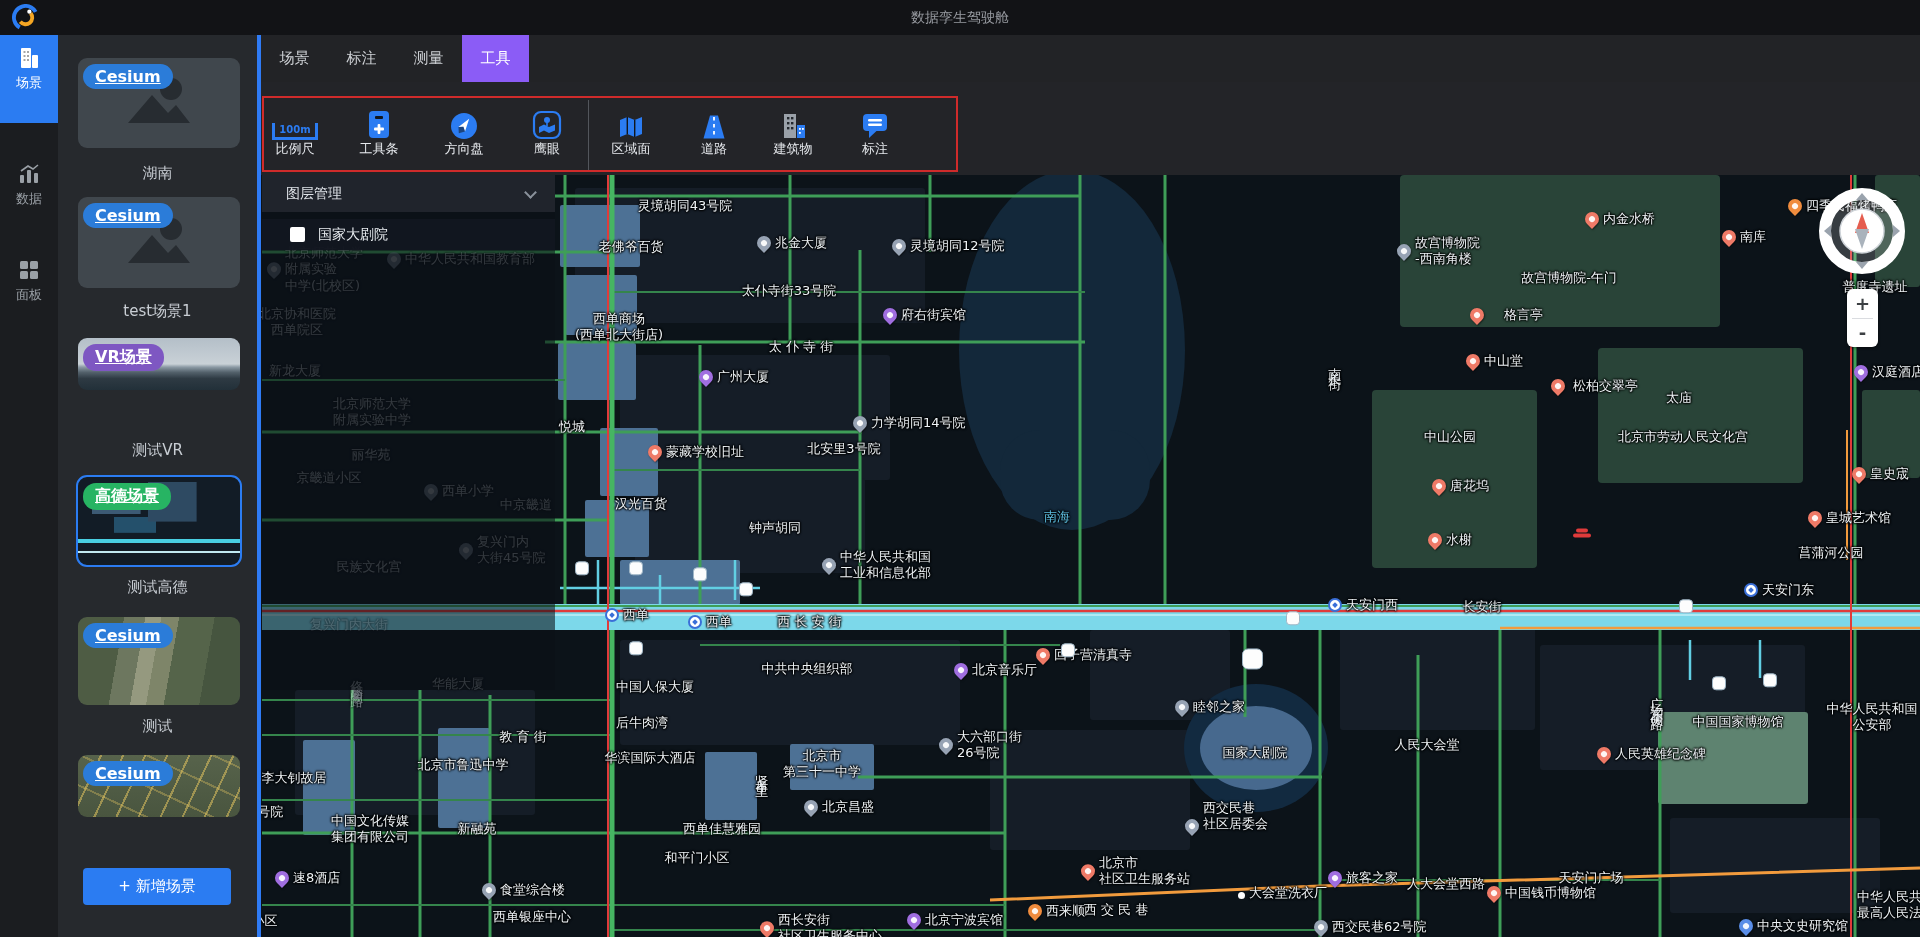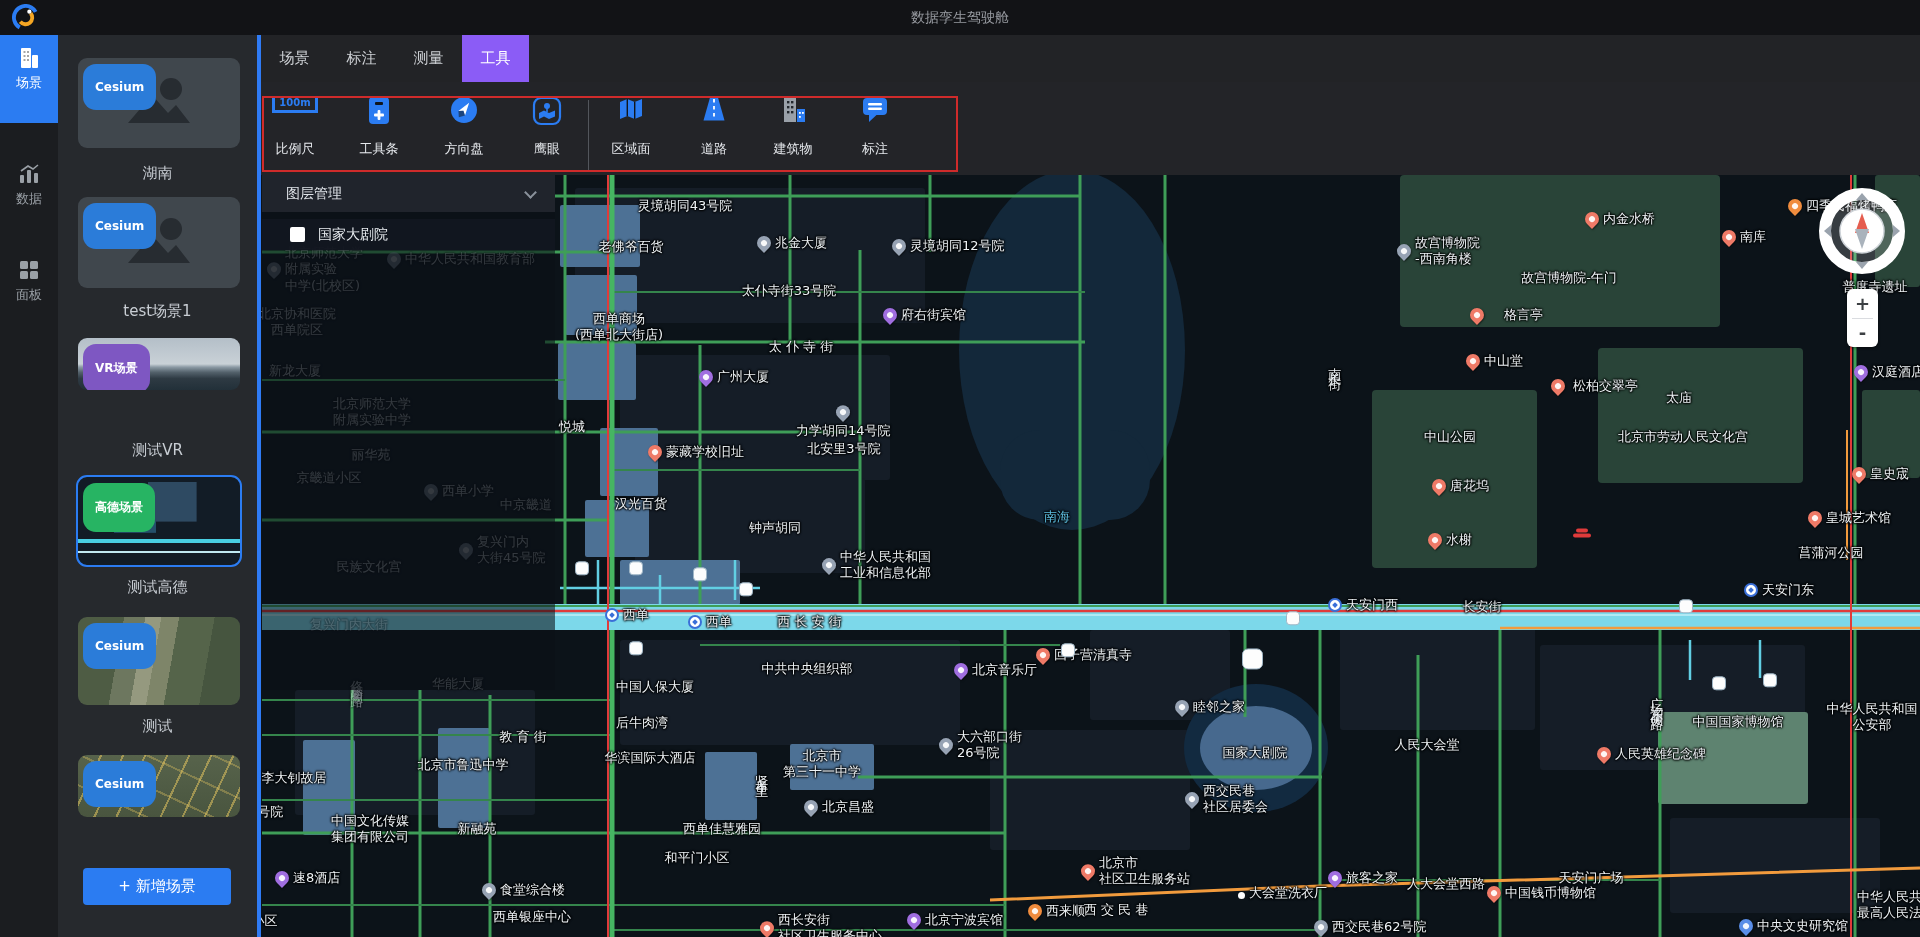--- a/index.html
+++ b/index.html
@@ -17,22 +17,22 @@
   .side-item { position:relative; width:58px; padding:12px 0 10px 0; text-align:center; color:#9aa0a6; cursor:pointer; }
   .side-item .s-label { display:block; font-size:13px; margin-top:5px; }
   .side-item.active { background:#2b7cf2; color:#fff; }
   .side-item svg { display:block; margin:0 auto; }
 
   
   #scene-panel { position:absolute; left:58px; top:35px; width:199px; height:902px; background:#26292d; z-index:38; }
   .scene-card { position:absolute; left:20px; width:162px; }
   .thumb { position:relative; width:162px; border-radius:9px; overflow:hidden; }
   .thumb.selected { outline:2px solid #2b7cf2; }
-  .badge { position:absolute; top:6px; left:5px; padding:16px 12px; border-radius:13px;
-    color:#fff; font-size:12px; font-weight:bold; z-index:2; }
+  .badge { position:absolute; top:6px; left:5px; padding:3px 12px; border-radius:13px;
+    color:#fff; font-size:16px; font-weight:bold; z-index:2;text-decoration:underline; }
   .badge.cesium { background:#2b7cd9; }
   .badge.vr { background:#7e57c2; }
   .badge.gaode { background:#27b463; }
   .scene-name { position:absolute; left:0; width:199px; text-align:center; color:#c9ced4; font-size:15px; }
   .t-placeholder { background:#40474d; }
   .t-vr { background:linear-gradient(180deg,#b4bfc8 0%,#c9d1d7 50%,#8b99a4 56%,#53616b 66%,#2e3a43 78%,#223039 100%); }
   .t-gaode { background:
       linear-gradient(#bfe9f2,#bfe9f2) no-repeat 0 86%/100% 2px,
       linear-gradient(#49cfe2,#49cfe2) no-repeat 0 74%/100% 4px,
       linear-gradient(#3c5a74,#3c5a74) no-repeat 12% 18%/30% 30%,
@@ -52,21 +52,21 @@
   
   #blue-divider { position:absolute; left:257px; top:35px; width:4px; height:902px; background:#2f7bf5; z-index:37; }
 
   
   #tab-bar { position:absolute; left:261px; top:35px; width:1659px; height:47px; background:#222326; z-index:30; display:flex; }
   .tab { width:67px; height:47px; line-height:47px; text-align:center; color:#cfd2d6; font-size:15px; cursor:pointer; }
   .tab.active { background:#8b5cf6; color:#fff; }
   #toolbar-strip { position:absolute; left:261px; top:82px; width:1659px; height:93px; background:#232428; z-index:30; }
   #highlight-box { position:absolute; left:262px; top:96px; width:696px; height:76px; border:2px solid #cf2b2b; z-index:32; pointer-events:none; }
   .tool-item { position:absolute; top:96px; width:76px; height:76px; text-align:center; cursor:pointer; z-index:31; }
-  .tool-icon { display:flex; height:44px; align-items:flex-start; justify-content:center; }
+  .tool-icon { display:flex; height:44px; align-items:flex-end; justify-content:center; }
   .tool-label { color:#e6e9ed; font-size:13px; }
   #toolbar-divider { position:absolute; left:588px; top:100px; width:1px; height:70px; background:#53565c; z-index:31; }
   .scale-glyph { width:46px; height:17px; border-left:3px solid #2b7cf2; border-right:3px solid #2b7cf2;
      border-bottom:3px solid #2b7cf2; color:#2b7cf2; font-size:10px; font-weight:bold; line-height:14px; }
 
   
   #map { position:absolute; left:261px; top:175px; width:1659px; height:762px; background:#0c1319; overflow:hidden; z-index:10; }
   #map-svg { position:absolute; left:1px; top:0; }
   .mlabel { position:absolute; display:flex; align-items:flex-start; gap:4px; font-size:13px; color:#eef3f6;
      white-space:pre; line-height:1.25; z-index:12;
@@ -410,21 +410,21 @@
       <div class="mlabel center" style="left: 370px; top: 72px;"><span>老佛爷百货</span></div>
       <div class="mlabel pinned" style="left: 496px; top: 69px;"><span class="pin pin-gray"></span><span>兆金大厦</span></div>
       <div class="mlabel pinned" style="left: 631px; top: 72px;"><span class="pin pin-gray"></span><span>灵境胡同12号院</span></div>
       <div class="mlabel center" style="left: 528px; top: 116px;"><span>太仆寺街33号院</span></div>
       <div class="mlabel center" style="left: 358px; top: 152px;"><span>西单商场
 (西单北大街店)</span></div>
       <div class="mlabel pinned" style="left: 622px; top: 141px;"><span class="pin pin-purple"></span><span>府右街宾馆</span></div>
       <div class="mlabel center" style="left: 540px; top: 172px;"><span>太 仆 寺 街</span></div>
       <div class="mlabel pinned" style="left: 438px; top: 203px;"><span class="pin pin-purple"></span><span>广州大厦</span></div>
       <div class="mlabel center" style="left: 311px; top: 252px;"><span>悦城</span></div>
-      <div class="mlabel pinned" style="left: 535px; top: 249px; flex-direction: column;"><span class="pin pin-gray"></span><span>力学胡同14号院</span></div>
+      <div class="mlabel pinned" style="left: 592px; top: 249px;"><span class="pin pin-gray"></span><span>力学胡同14号院</span></div>
       <div class="mlabel center" style="left: 583px; top: 274px;"><span>北安里3号院</span></div>
       <div class="mlabel pinned" style="left: 387px; top: 278px;"><span class="pin pin-red"></span><span>蒙藏学校旧址</span></div>
       <div class="mlabel center" style="left: 380px; top: 329px;"><span>汉光百货</span></div>
       <div class="mlabel center" style="left: 514px; top: 353px;"><span>钟声胡同</span></div>
       <div class="mlabel pinned" style="left: 561px; top: 392px;"><span class="pin pin-gray"></span><span>中华人民共和国
 工业和信息化部</span></div>
       <div class="mlabel center" style="left: 796px; top: 342px; color: rgb(95, 195, 230);"><span>南海</span></div>
       <div class="mlabel pinned" style="left: 344px; top: 441px;"><span class="pin-metro"></span><span>西单</span></div>
       <div class="mlabel pinned" style="left: 427px; top: 448px;"><span class="pin-metro"></span><span>西单</span></div>
       <div class="mlabel center" style="left: 545px; top: 447px; padding-left: 7px;"><span>西 长 安 街</span></div>
@@ -444,21 +444,21 @@
       <div class="mlabel pinned" style="left: 914px; top: 533px;"><span class="pin pin-gray"></span><span>睦邻之家</span></div>
       <div class="mlabel center" style="left: 994px; top: 578px;"><span>国家大剧院</span></div>
       <div class="mlabel center" style="left: 1166px; top: 570px;"><span>人民大会堂</span></div>
       <div class="mlabel center" style="left: 33px; top: 603px;"><span>李大钊故居</span></div>
       <div class="mlabel center" style="left: 5px; top: 637px;"><span>4号院</span></div>
       <div class="mlabel center" style="left: 109px; top: 654px;"><span>中国文化传媒
 集团有限公司</span></div>
       <div class="mlabel center" style="left: 216px; top: 654px;"><span>新融苑</span></div>
       <div class="mlabel center" style="left: 461px; top: 654px;"><span>西单佳慧雅园</span></div>
       <div class="mlabel pinned" style="left: 543px; top: 633px;"><span class="pin pin-gray"></span><span>北京昌盛</span></div>
-      <div class="mlabel pinned" style="left: 924px; top: 626px;"><span class="pin pin-gray"></span><span>西交民巷
+      <div class="mlabel pinned" style="left: 924px; top: 643px; align-items: flex-end;"><span class="pin pin-gray"></span><span>西交民巷
 社区居委会</span></div>
       <div class="mlabel center" style="left: 436px; top: 683px;"><span>和平门小区</span></div>
       <div class="mlabel pinned" style="left: 14px; top: 704px;"><span class="pin pin-purple"></span><span>速8酒店</span></div>
       <div class="mlabel pinned" style="left: 221px; top: 716px;"><span class="pin pin-gray"></span><span>食堂综合楼</span></div>
       <div class="mlabel center" style="left: 271px; top: 742px;"><span>西单银座中心</span></div>
       <div class="mlabel pinned" style="left: 820px; top: 698px;"><span class="pin pin-red"></span><span>北京市
 社区卫生服务站</span></div>
       <div class="mlabel center" style="left: 855px; top: 735px;"><span>西 交 民 巷</span></div>
       <div class="mlabel pinned" style="left: 767px; top: 737px;"><span class="pin pin-orange"></span><span>西来顺</span></div>
       <div class="mlabel pinned" style="left: 977px; top: 719px;"><span class="pin-dot"></span><span>大会堂洗衣厂</span></div>

